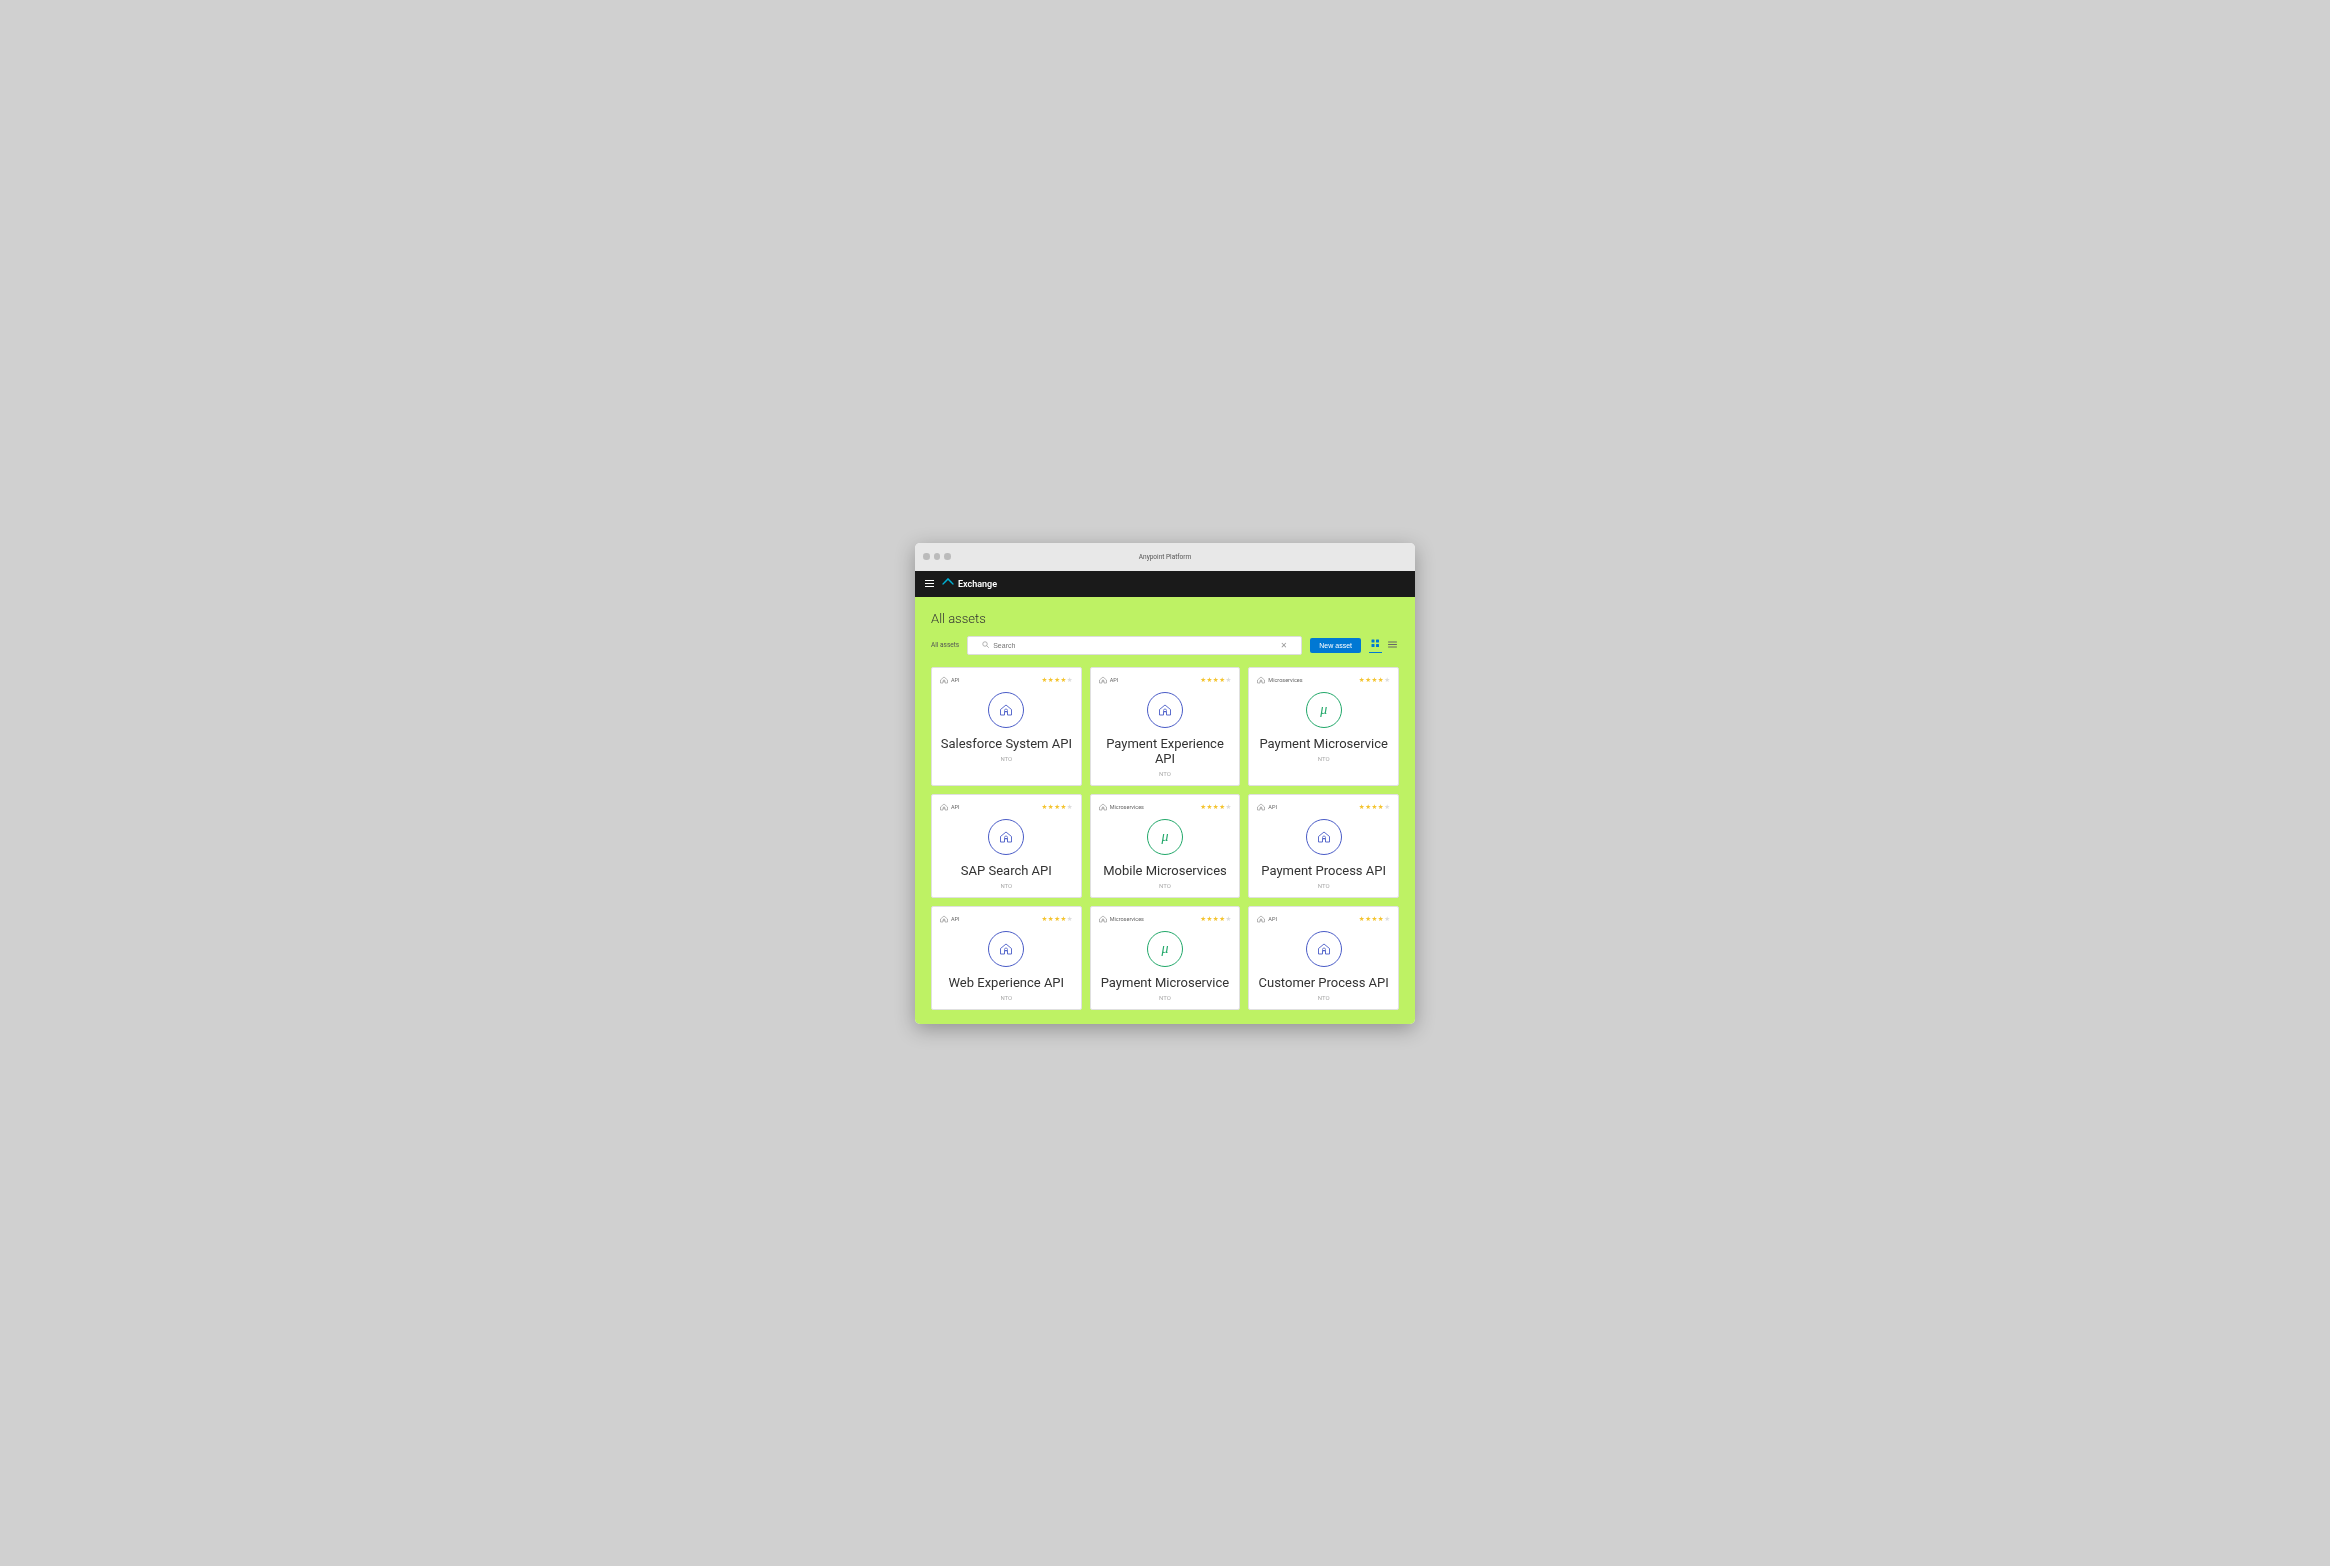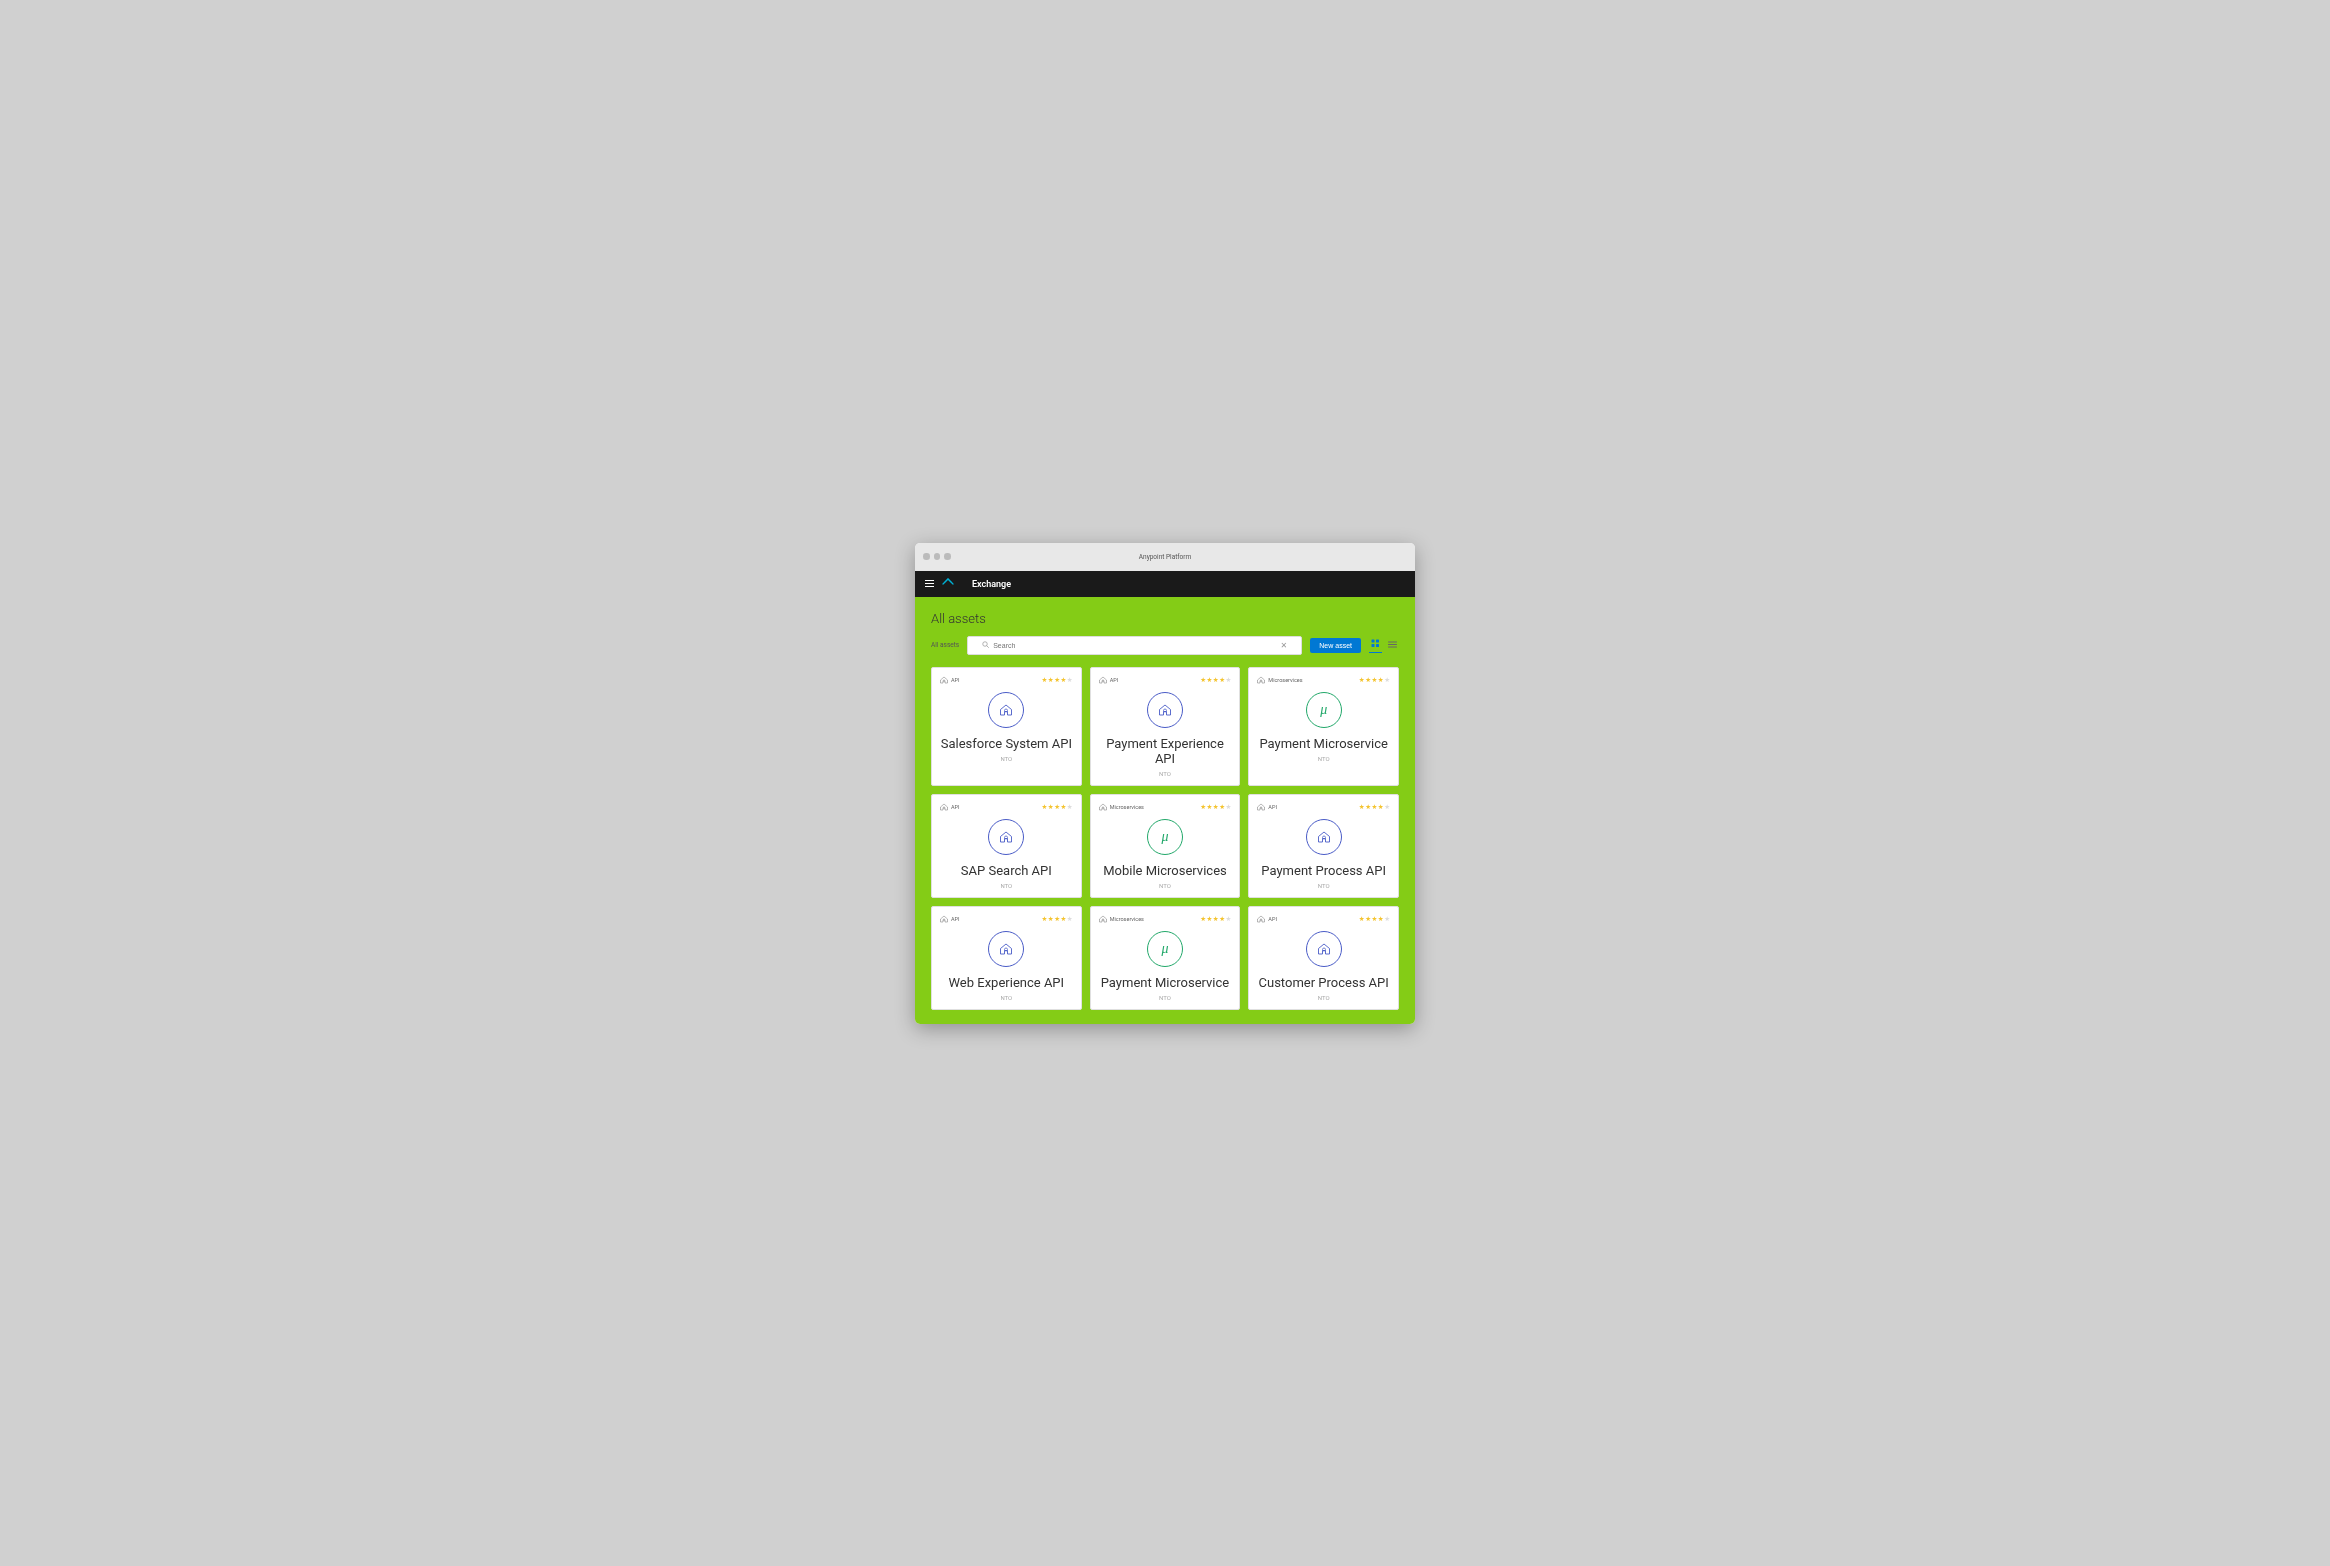--- a/index.html
+++ b/index.html
@@ -71,38 +71,38 @@
     .hamburger-icon span {
       display: block;
       width: 9px;
       height: 1px;
       background: #fff;
     }
 
     .brand-logo {
       display: flex;
       align-items: center;
-      gap: 18px;
+      gap: 4px;
       justify-content: flex-end;
     }
 
     .brand-icon {
       width: 12px;
       height: 12px;
     }
 
     .brand-name {
       color: #fff;
       font-size: 9px;
       font-weight: 600;
     }
 
     .main-content {
       padding: 14px 16px;
-      background: #84cc16;
+      background: #bef264;
     }
 
     .page-title {
       font-size: 13px;
       font-weight: 300;
       color: #333;
       margin-bottom: 10px;
     }
 
     .toolbar {

